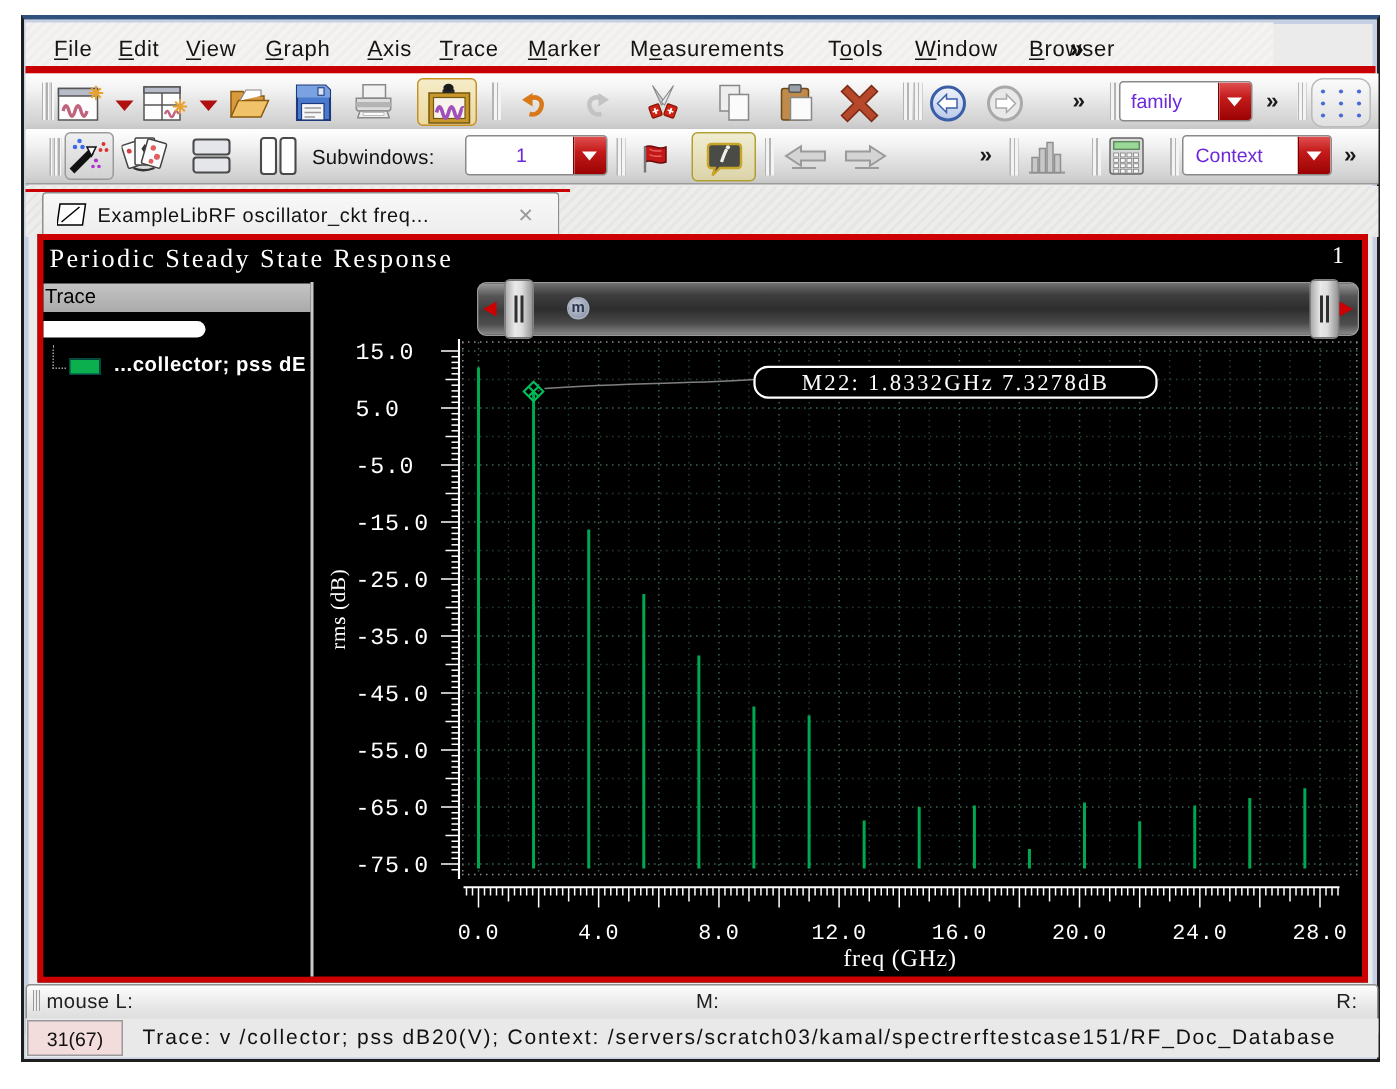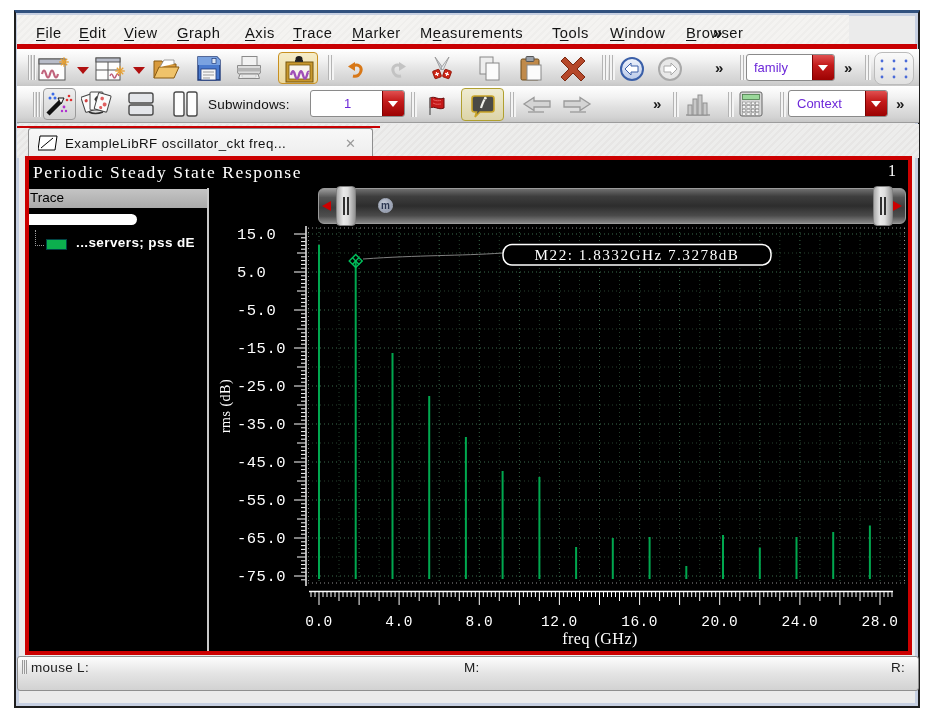--- a/index.html
+++ b/index.html
@@ -671,21 +671,21 @@
 <path d="M334 99 C 390 95 430 96 474 93" stroke="#808080" stroke-width="1" fill="none"></path>
 <rect x="474" y="84.5" width="268" height="20.5" rx="9" fill="#000" stroke="#fff" stroke-width="1.5"></rect>
 <text x="608" y="100" fill="#fff" font-size="15.2" font-family="Liberation Serif,serif" text-anchor="middle" letter-spacing="1.5">M22: 1.8332GHz 7.3278dB</text>
 </svg>
     <div class="ptitle">Periodic Steady State Response</div>
     <div class="pnum">1</div>
     <div class="npanel">
       <div class="pill"></div>
       <div class="treeL"></div>
       <div class="swatch"></div>
-      <div class="tlabel">...servers; pss dE</div>
+      <div class="tlabel">...collector; pss dE</div>
     </div>
     <div class="nhead" style="top:29px">Trace</div>
     <div class="vsep"></div>
     <div class="slider">
       <div class="sl-track"></div>
       <div class="sl-body"></div>
       <div class="sl-cap sl-capL">
           <i></i>
         </div>
       <div class="sl-cap sl-capR">
@@ -695,13 +695,17 @@
       <div class="sl-arrR"></div>
       <div class="sl-m">m</div>
     </div>
   </div>
   <div class="sbar1">
     <span style="position:absolute;left:4px;top:3px;width:5px;height:14px;background:repeating-linear-gradient(90deg,#999 0 1px,#eee 1px 2px)"></span>
     <span style="position:absolute;left:13px;top:3px">mouse L:</span>
     <span style="position:absolute;left:446px;top:3px">M:</span>
     <span style="position:absolute;right:13px;top:3px">R:</span>
   </div>
+  <div class="sbar2">
+    <div class="sb2box">31(67)</div>
+    <div class="sb2txt">Trace: v /collector; pss dB20(V); Context: /servers/scratch03/kamal/spectrerftestcase151/RF_Doc_Database</div>
+  </div>
 </div>
 
 </body></html>

